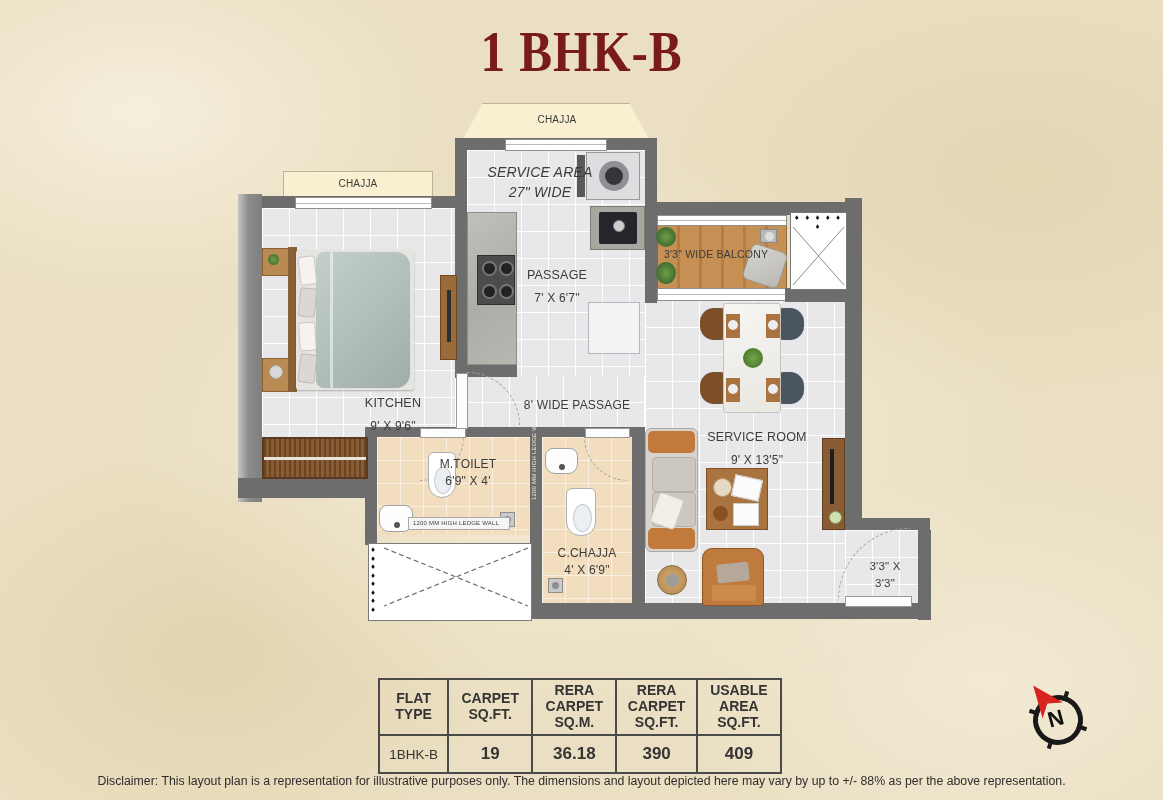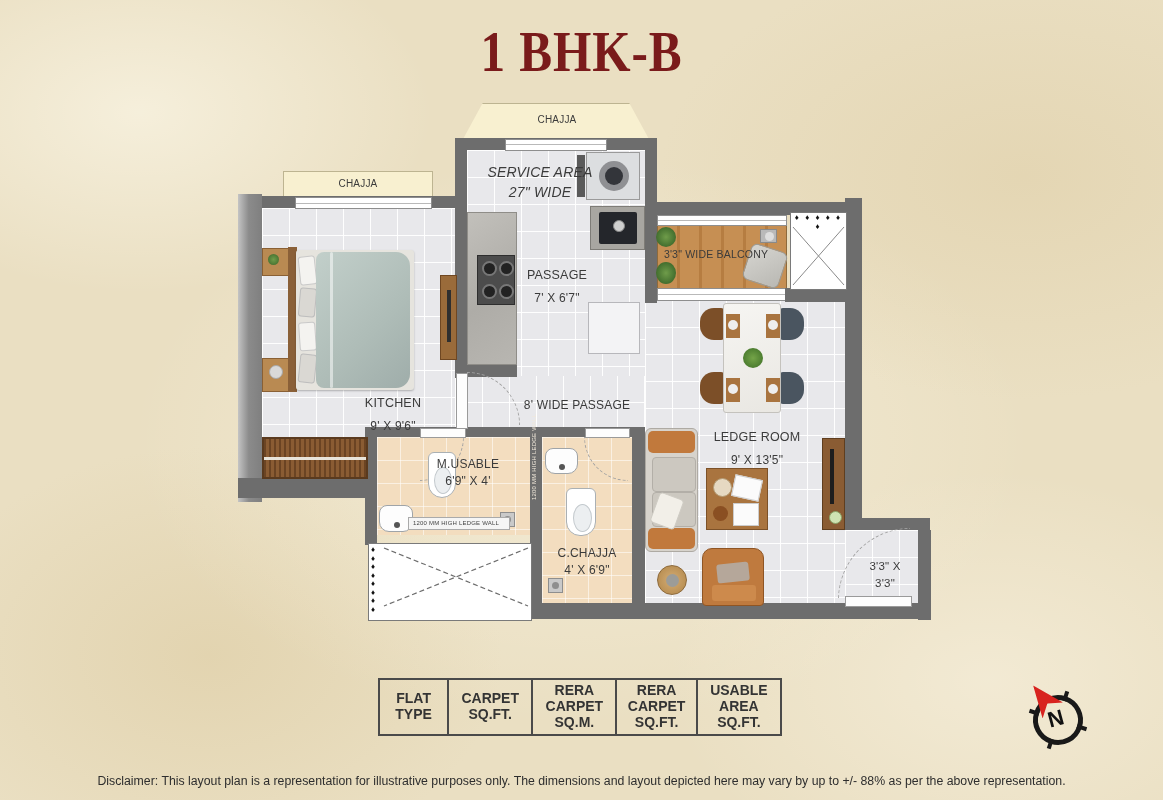--- a/index.html
+++ b/index.html
@@ -242,22 +242,22 @@
 <div style="position:absolute;left:408px;top:517px;width:100px;height:11px;background:#f5f5f5;border:1px solid #aaa;">
     <div class="tinytext" style="left:4px;top:2px;">1200 MM HIGH LEDGE WALL</div>
   </div>
 <div class="tinytext" style="left:531px;top:500px;transform:rotate(-90deg);transform-origin:left top;color:#f0e8da;">1200 MM HIGH LEDGE WALL</div>
 
 <div class="rlabel" style="left:540px;top:162px;font-size:14px;font-style:italic;"><span>SERVICE AREA</span><br><span>27" WIDE</span></div>
 <div class="rlabel" style="left:557px;top:262px;"><span class="name">PASSAGE</span><br><span class="dim">7' X 6'7"</span></div>
 <div class="rlabel" style="left:393px;top:390px;"><span class="name">KITCHEN</span><br><span class="dim">9' X 9'6"</span></div>
 <div class="rlabel" style="left:716px;top:247px;font-size:10.5px;">3'3" WIDE BALCONY</div>
 <div class="rlabel" style="left:577px;top:397px;font-size:12px;">8' WIDE PASSAGE</div>
-<div class="rlabel" style="left:757px;top:424px;"><span class="name">LEDGE ROOM</span><br><span class="dim">9' X 13'5"</span></div>
-<div class="rlabel" style="left:468px;top:456px;font-size:12px;"><span>M.USABLE</span><br><span>6'9" X 4'</span></div>
+<div class="rlabel" style="left:757px;top:424px;"><span class="name">SERVICE ROOM</span><br><span class="dim">9' X 13'5"</span></div>
+<div class="rlabel" style="left:468px;top:456px;font-size:12px;"><span>M.TOILET</span><br><span>6'9" X 4'</span></div>
 <div class="rlabel" style="left:587px;top:545px;font-size:12px;"><span>C.CHAJJA</span><br><span>4' X 6'9"</span></div>
 <div class="rlabel" style="left:885px;top:558px;font-size:11.5px;">3'3" X
 3'3"</div>
 
 <table class="areatable">
   <tbody>
       <tr class="hdr">
     <td style="width:17%;">FLAT
 TYPE</td>
     <td style="width:21%;">CARPET
@@ -265,20 +265,27 @@
     <td style="width:21%;">RERA
 CARPET
 SQ.M.</td>
     <td style="width:20%;">RERA
 CARPET
 SQ.FT.</td>
     <td style="width:21%;">USABLE
 AREA
 SQ.FT.</td>
   </tr>
+  <tr class="val">
+    <td>1BHK-B</td>
+    <td>19</td>
+    <td>36.18</td>
+    <td>390</td>
+    <td>409</td>
+  </tr>
 </tbody>
   </table>
 
 <div class="compass">
   <div class="c-ring">
     <div class="c-tick" style="left:50%;top:-10px;width:4px;height:10px;margin-left:-2px;"></div>
     <div class="c-tick" style="left:50%;bottom:-10px;width:4px;height:10px;margin-left:-2px;"></div>
     <div class="c-tick" style="top:50%;left:-10px;width:10px;height:4px;margin-top:-2px;"></div>
     <div class="c-tick" style="top:50%;right:-10px;width:10px;height:4px;margin-top:-2px;"></div>
   </div>

